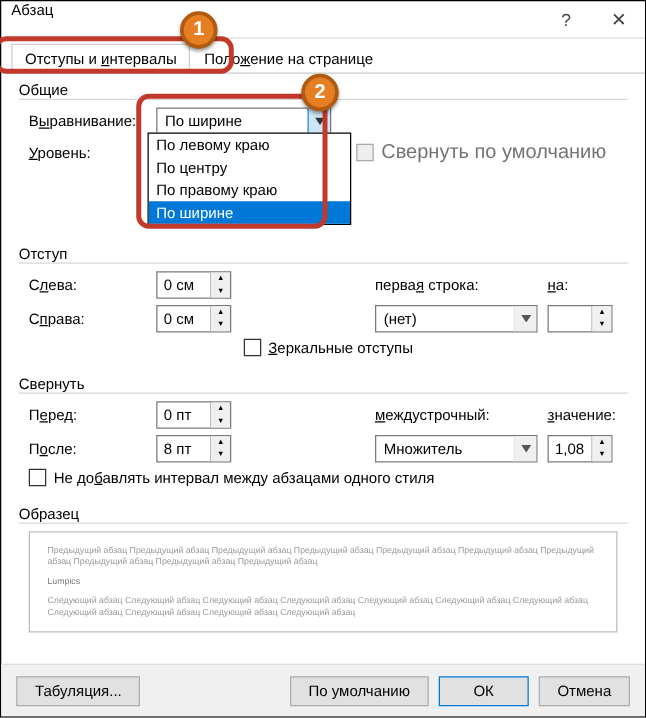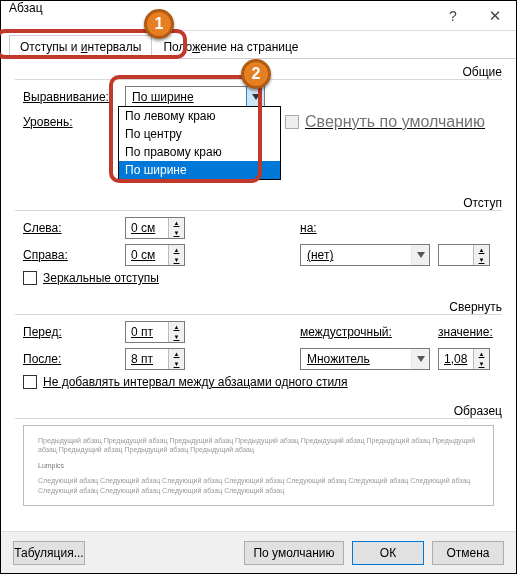--- a/index.html
+++ b/index.html
@@ -6,34 +6,34 @@
   body { margin: 0; background: #888; display: flex; justify-content: center; }
   .window { width: 517px; height: 574px; background: #fff; border: 1px solid #000; position: relative; }
   .titlebar { height: 30px; display: flex; align-items: flex-start; padding: 0 0 0 8px; font-size: 12px; border-bottom: 1px solid #ddd; }
   .titlebar .title { flex: 1; }
   .titlebar .tbtn { width: 42px; height: 30px; display: flex; align-items: center; justify-content: center; font-size: 14px; color: #444; }
   .titlebar .tbtn.big { font-size: 15px; }
   .tabs { display: flex; padding: 4px 8px 0 8px; align-items: flex-end; height: 28px; border-bottom: 1px solid #ccc; position: relative; z-index: 5; }
   .tab { padding: 4px 10px; font-size: 12px; border: 1px solid transparent; position: relative; top: 1px; background: transparent; }
   .tab.active { border: 1px solid #ccc; border-bottom: 1px solid #fff; background: #fff; }
   .content { padding: 6px 14px 0 14px; position: relative; }
-  .underline-group { border-bottom: 1px solid #d8d8d8; padding-bottom: 0px; font-size: 12px; margin-bottom: 6px; text-align: right; }
-  .row { display: flex; align-items: center; font-size: 12px; margin: 5px 0; text-decoration: underline; }
+  .underline-group { border-bottom: 1px solid #d8d8d8; padding-bottom: 0px; font-size: 12px; margin-bottom: 6px; }
+  .row { display: flex; align-items: center; font-size: 12px; margin: 5px 0; }
   .lbl { width: 110px; font-size: 12px; padding-left: 8px; }
   .lbl2 { font-size: 12px; padding-left: 0; }
   .combo { display: flex; align-items: center; border: 1px solid #7a7a7a; height: 22px; background: #fff; font-size: 12px; position: relative; }
   .combo .cval { padding: 0 6px; flex: 1; overflow: hidden; white-space: nowrap; }
   .combo .cbtn { width: 18px; height: 100%; border-left: 1px solid #e5e5e5; display: flex; align-items: center; justify-content: center; background: #f0f0f0; }
   .spinner { display: flex; border: 1px solid #7a7a7a; height: 22px; width: 60px; background: #fff; }
   .spinner .sval { flex: 1; padding: 0 5px; font-size: 12px; display: flex; align-items: center; }
   .spinner .sbtns { width: 16px; display: flex; flex-direction: column; border-left: 1px solid #bbb; }
   .spinner .sbtns div { flex: 1; display: flex; align-items: center; justify-content: center; font-size: 6px; line-height: 1; background: #f0f0f0; }
   .checkbox { width: 14px; height: 14px; border: 1px solid #333; margin-right: 6px; display: inline-block; vertical-align: middle; }
   .footer { position: absolute; bottom: 0; left: 0; right: 0; height: 42px; border-top: 1px solid #ddd; display: flex; align-items: center; padding: 0 12px; gap: 8px; background: #f0f0f0; }
-  .btn { border: 1px solid #adadad; background: #e1e1e1; font-size: 12px; padding: 4px 0; min-width: 72px; text-align: center; }
+  .btn { border: 1px solid #adadad; background: #e1e1e1; font-size: 12px; padding: 4px 14px; min-width: 72px; text-align: center; }
   .btn.primary { border: 1px solid #0078d7; }
   .spacer { flex: 1; }
   .preview { border: 1px solid #bbb; margin: 6px 8px 0 8px; padding: 10px 14px; font-size: 7px; color: #888; line-height: 1.35; }
   .callout { position: absolute; z-index: 20; border: 4px solid #c0392b; border-radius: 10px; pointer-events: none; }
   .num-badge { position: absolute; z-index: 30; width: 30px; height: 30px; border-radius: 50%; background: #e67e22; border: 3px solid #b05a12; color: #fff; font-weight: bold; font-size: 16px; display: flex; align-items: center; justify-content: center; box-shadow: 0 2px 3px rgba(0,0,0,0.4); }
   .dropdown { position: absolute; z-index: 15; border: 1px solid #000; background: #fff; font-size: 12px; }
   .dropdown .opt { padding: 2px 6px; white-space: nowrap; }
   .dropdown .opt.sel { background: #0078d7; color: #fff; }
   u.acc { text-decoration: underline; }
   svg.arrow { width: 8px; height: 6px; }
@@ -107,20 +107,23 @@
         <span>С</span><u class="acc">л</u><span>ева:</span>
       </div>
       <div class="spinner">
         <div class="sval">0 см</div>
         <div class="sbtns">
             <div>▲</div>
             <div>▼</div>
           </div>
       </div>
       <div style="width:115px;"></div>
+      <div class="lbl2" style="width:138px;">
+        <span>перва</span><u class="acc">я</u><span> строка:</span>
+      </div>
       <div class="lbl2">
         <u class="acc">н</u><span>а:</span>
       </div>
     </div>
 
     <div class="row">
       <div class="lbl">
         <span>С</span><u class="acc">п</u><span>рава:</span>
       </div>
       <div class="spinner">
@@ -142,21 +145,21 @@
       <div style="width:8px;"></div>
       <div class="spinner" style="width:52px;">
         <div class="sval"></div>
         <div class="sbtns">
             <div>▲</div>
             <div>▼</div>
           </div>
       </div>
     </div>
 
-    <div class="row" style="padding-left:8px;">
+    <div class="row" style="padding-left:8px;justify-content:center;">
       <span class="checkbox"></span>
       <span>
         <u class="acc">З</u><span>еркальные отступы</span>
       </span>
     </div>
 
     <div style="height:10px;"></div>
 
     <div class="underline-group">Свернуть</div>
 

